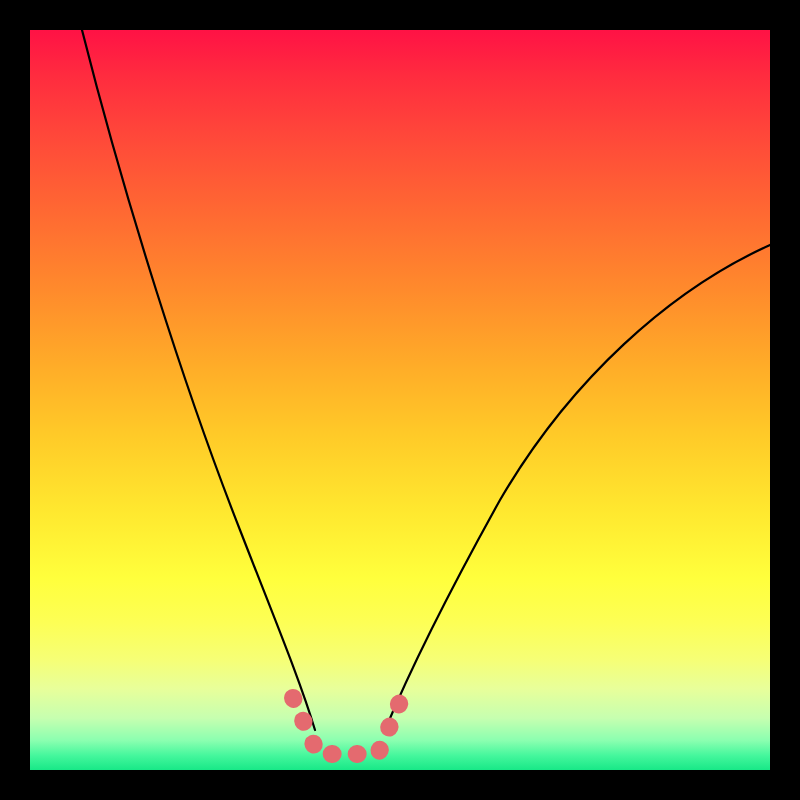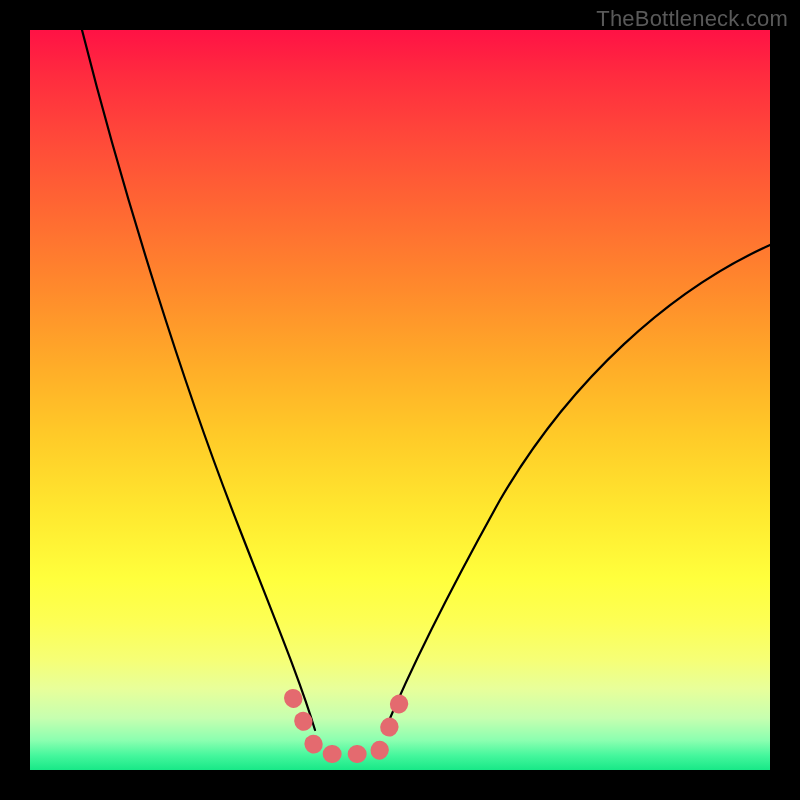--- a/index.html
+++ b/index.html
@@ -56,21 +56,20 @@
     position: absolute;
     inset: 0;
     width: 100%;
     height: 100%;
   }
 </style>
 </head>
 <body>
 
 <div class="frame">
-  <div class="watermark">TheBottleneck.com</div>
 
   <div class="plot-area">
     <div class="gradient"></div>
 
     <svg class="curves" viewBox="0 0 740 740" preserveAspectRatio="none">
       <path d="M 52 0
                C 95 170, 155 360, 210 500
                C 245 590, 270 650, 285 700" fill="none" stroke="#000" stroke-width="2.2" stroke-linecap="round"></path>
       <path d="M 355 700
                C 380 640, 420 560, 470 470

